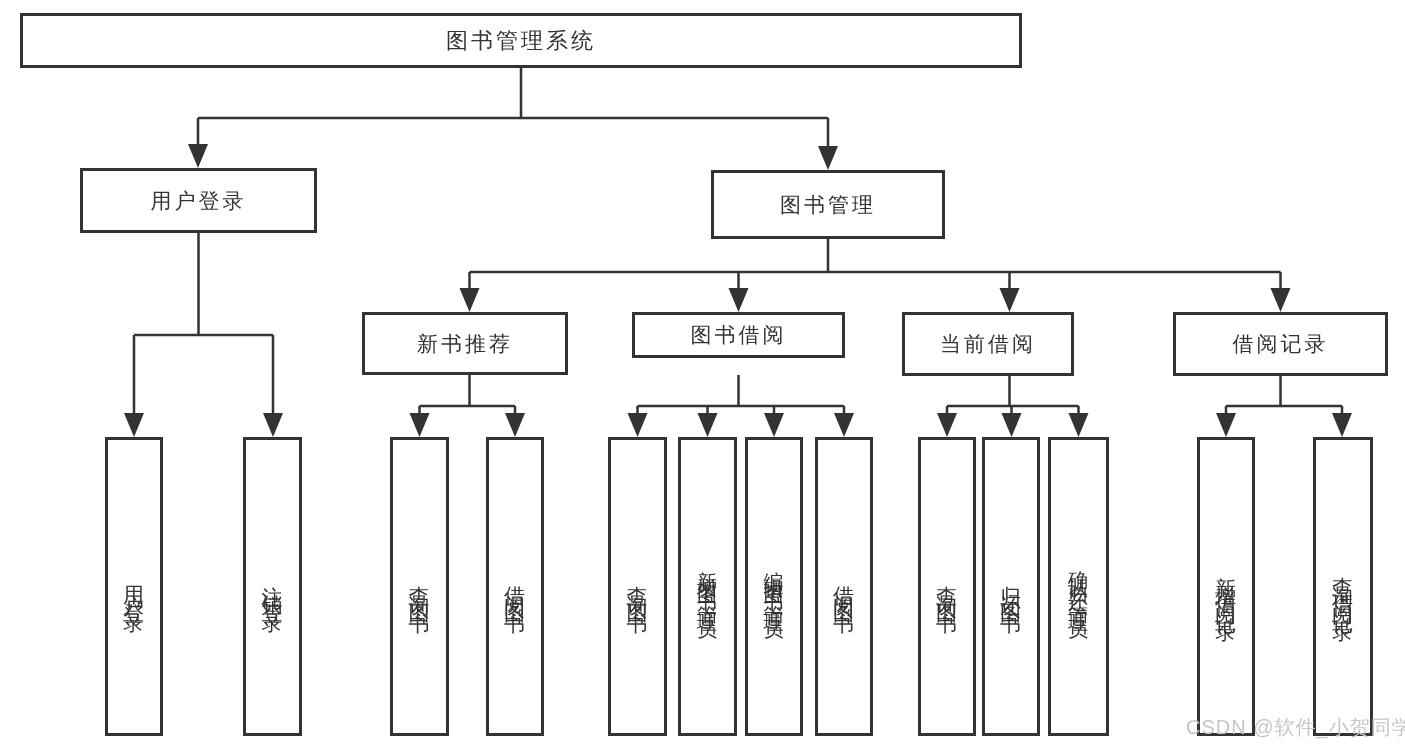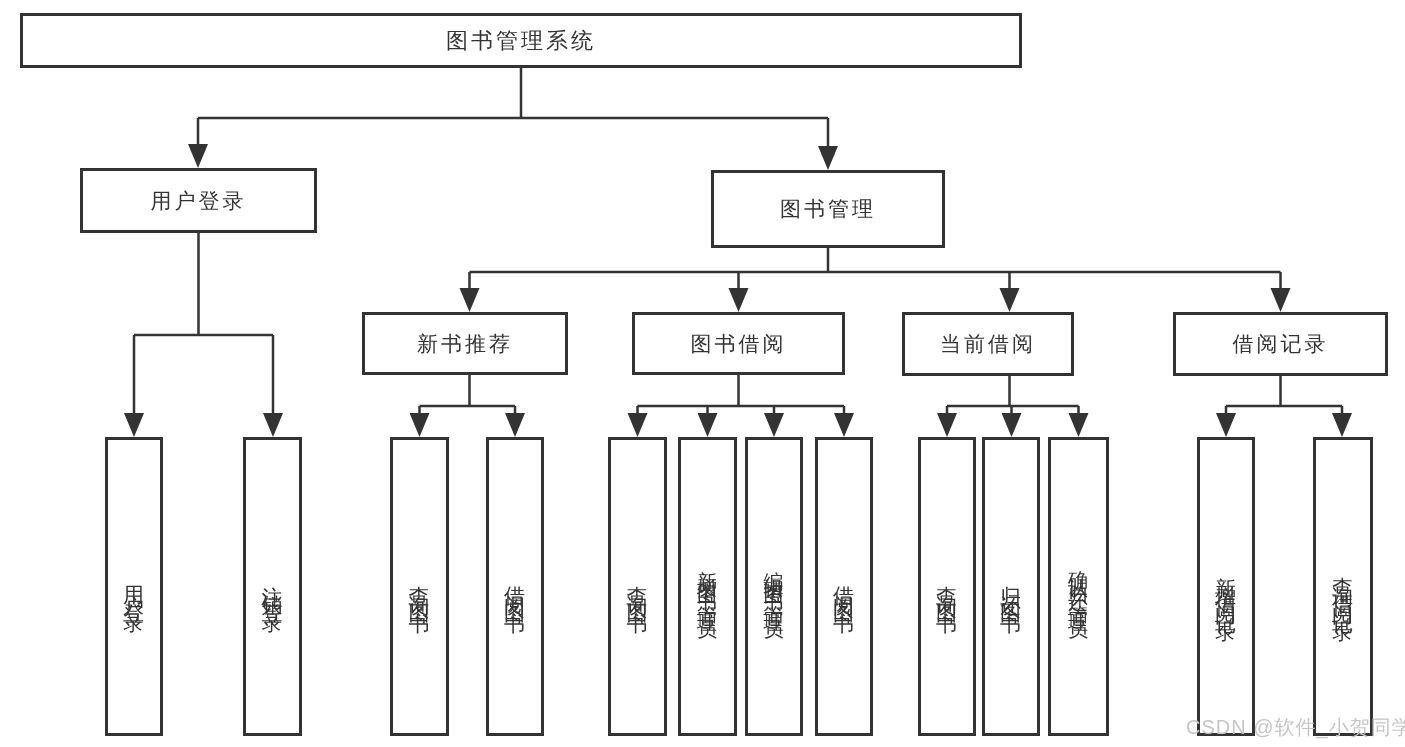--- a/index.html
+++ b/index.html
@@ -98,24 +98,24 @@
       <polygon points="1001.5,413 1021.5,413 1011.5,437"></polygon>
       <polygon points="1068.5,413 1088.5,413 1078.5,437"></polygon>
       <polygon points="1216,413 1236,413 1226,437"></polygon>
       <polygon points="1332,413 1352,413 1342,437"></polygon>
     </g>
   </svg>
 
   <div class="node root" style="left:20px; top:13px; width:1002px; height:55px;">图书管理系统</div>
 
   <div class="node" style="left:80px; top:168px; width:237px; height:65px;">用户登录</div>
-  <div class="node" style="left:711px; top:170px; width:234px; height:78px;">图书管理</div>
+  <div class="node" style="left:711px; top:170px; width:234px; height:69px;">图书管理</div>
 
   <div class="node" style="left:362px; top:312px; width:206px; height:63px;">新书推荐</div>
-  <div class="node" style="left:632px; top:312px; width:213px; height:63px;">图书借阅</div>
+  <div class="node" style="left:632px; top:312px; width:213px; height:46px;">图书借阅</div>
   <div class="node" style="left:902px; top:312px; width:172px; height:64px;">当前借阅</div>
   <div class="node" style="left:1173px; top:312px; width:215px; height:64px;">借阅记录</div>
 
   <div class="leaf" style="left:105px; width:58px;">
     <span>用户登录</span>
   </div>
   <div class="leaf" style="left:243px; width:59px;">
     <span>注销登录</span>
   </div>
 

